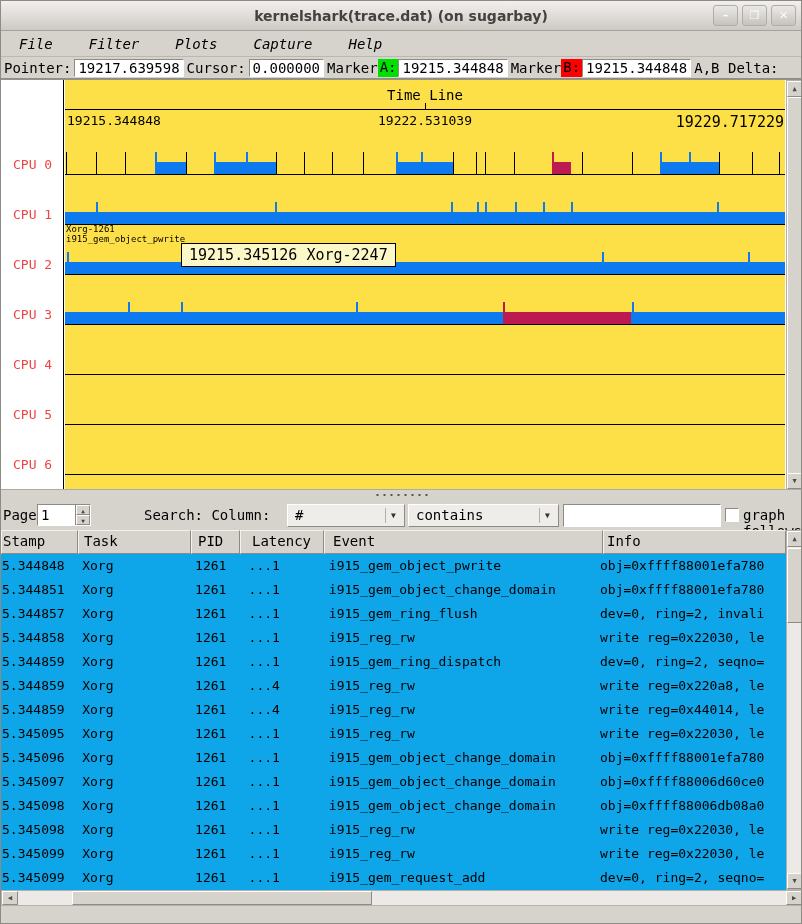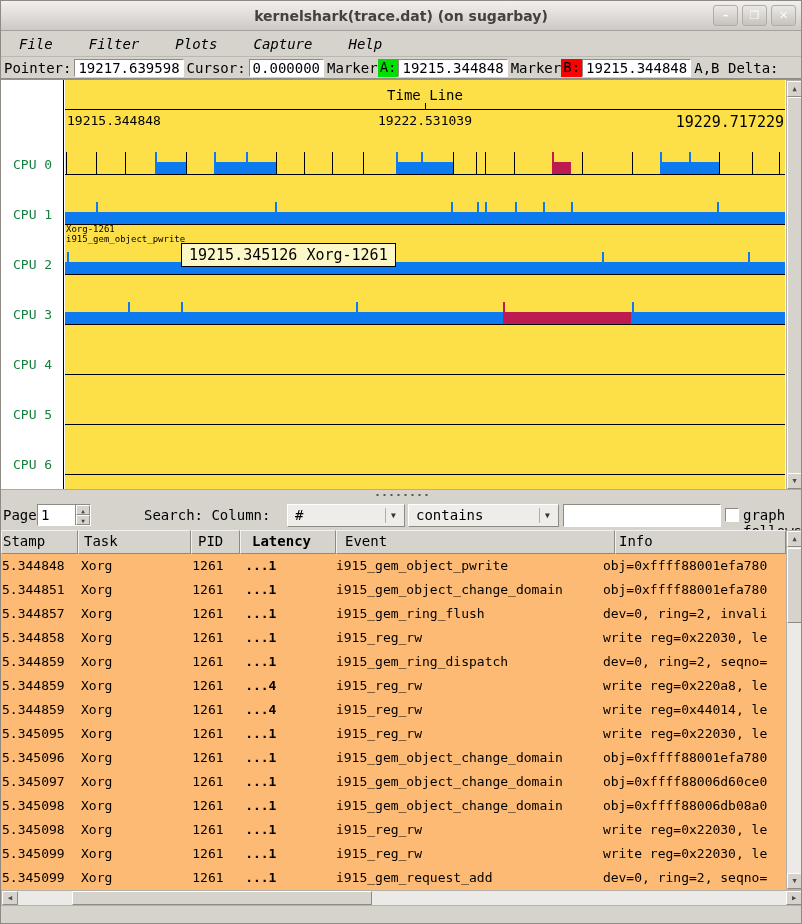--- a/index.html
+++ b/index.html
@@ -35,21 +35,21 @@
     border-bottom-color:#fff; padding:0 3px; height:18px; line-height:16px; }
   .badge { padding:0 2px; height:18px; line-height:17px; }
   .badge-a { background:#00e000; }
   .badge-b { background:#ff0000; }
 
   
   .graph { position:absolute; top:78px; left:0; width:802px; height:410px;
     background:#fff; border-top:1px solid #979289; }
   .cpu-col { position:absolute; top:0; left:0; width:63px; height:410px;
     background:#fff; border-right:1px solid #000; }
-  .cpu-label { position:absolute; left:12px; font-size:13px; color:#15803d; }
+  .cpu-label { position:absolute; left:12px; font-size:13px; color:#ef4444; }
   .plot { position:absolute; top:0; left:64px; width:720px; height:410px; background:#fde047; }
   .tl-title { position:absolute; top:7px; left:0; width:100%; text-align:center;
     font-size:14px; }
   .axis { position:absolute; top:29px; left:0; width:100%; height:0;
     border-top:1px solid #000; }
   .axis-tick { position:absolute; top:23px; left:50%; width:1px; height:6px; background:#000; }
   .ts-left  { position:absolute; top:33px; left:2px;  font-size:13px; }
   .ts-mid   { position:absolute; top:33px; left:50%; transform:translateX(-50%); font-size:13px; }
   .ts-right { position:absolute; top:33px; right:1px; font-size:15px; }
   .baseline { position:absolute; left:0; width:100%; height:1px; background:#000; }
@@ -106,27 +106,27 @@
     border:1px solid #8f8b84; border-right-color:#fff; border-bottom-color:#fff; }
   .checkbox { top:7px; left:724px; width:14px; height:14px; background:#fff;
     border:1px solid #8f8b84; border-right-color:#fff; border-bottom-color:#fff; }
 
   
   .thead { position:absolute; top:529px; left:0; width:785px; height:24px;
     display:flex; font-size:14px; }
   .th { background:#d6d3cd; border:1px solid; border-color:#f4f2f0 #8f8b84 #8f8b84 #f4f2f0;
     padding:2px 0 0 4px; overflow:hidden; white-space:nowrap; }
   .tbody { position:absolute; top:553px; left:0; width:785px; height:336px;
-    background:#fdba74; overflow:hidden; }
+    background:#0ea5e9; overflow:hidden; }
   .trow { display:flex; height:24px; font-size:13px; }
   .tc { overflow:hidden; white-space:nowrap; padding-top:4px; }
   .c0 { width:77px;  padding-left:1px; }
   .c1 { width:113px; padding-left:5px; }
   .c2 { width:49px;  padding-left:6px; }
-  .c3 { width:96px;  padding-left:11px;font-weight:bold; }
+  .c3 { width:84px;  padding-left:11px; }
   .c4 { width:279px; padding-left:8px; }
   .c5 { width:191px; padding-left:3px; }
 
   
   .statusbar { position:absolute; top:905px; left:0; width:802px; height:19px;
     background:#d6d3cd; border-top:1px solid #918d86; font-size:13px;
     line-height:18px; padding-left:3px; white-space:nowrap; overflow:hidden; }
   .info-icon { position:absolute; right:13px; top:2px; width:15px; height:15px;
     border-radius:50%; background:#2f6fc0; color:#fff; text-align:center;
     font-size:11px; line-height:15px; font-family:"DejaVu Serif",serif;
@@ -242,21 +242,21 @@
         <div class="tick" style="left: 78.8%; top: 222px; width: 2px; background: rgb(13, 122, 240);"></div>
         <div class="bar" style="left: 0%; width: 60.8%; top: 232px; background: rgb(13, 122, 240);"></div>
         <div class="bar" style="left: 60.8%; width: 17.8%; top: 232px; background: rgb(190, 26, 82);"></div>
         <div class="bar" style="left: 78.6%; width: 21.4%; top: 232px; background: rgb(13, 122, 240);"></div>
         <div class="baseline" style="top: 244px;"></div>
         <div class="baseline" style="top: 294px;"></div>
         <div class="baseline" style="top: 344px;"></div>
         <div class="baseline" style="top: 394px;"></div>
         <div class="cpu2-task">Xorg-1261</div>
         <div class="cpu2-event">i915_gem_object_pwrite</div>
-        <div class="tooltip">19215.345126 Xorg-1261</div>
+        <div class="tooltip">19215.345126 Xorg-2247</div>
       </div>
     <div class="sb-v" style="top:0; left:785px; height:410px;">
       <div class="sb-btn" style="top:0;">▲</div>
       <div class="sb-thumb-v" style="top:16px; height:377px;"></div>
       <div class="sb-btn" style="bottom:0;">▼</div>
     </div>
   </div>
 
   <div class="splitter">
     <div class="split-dots">

